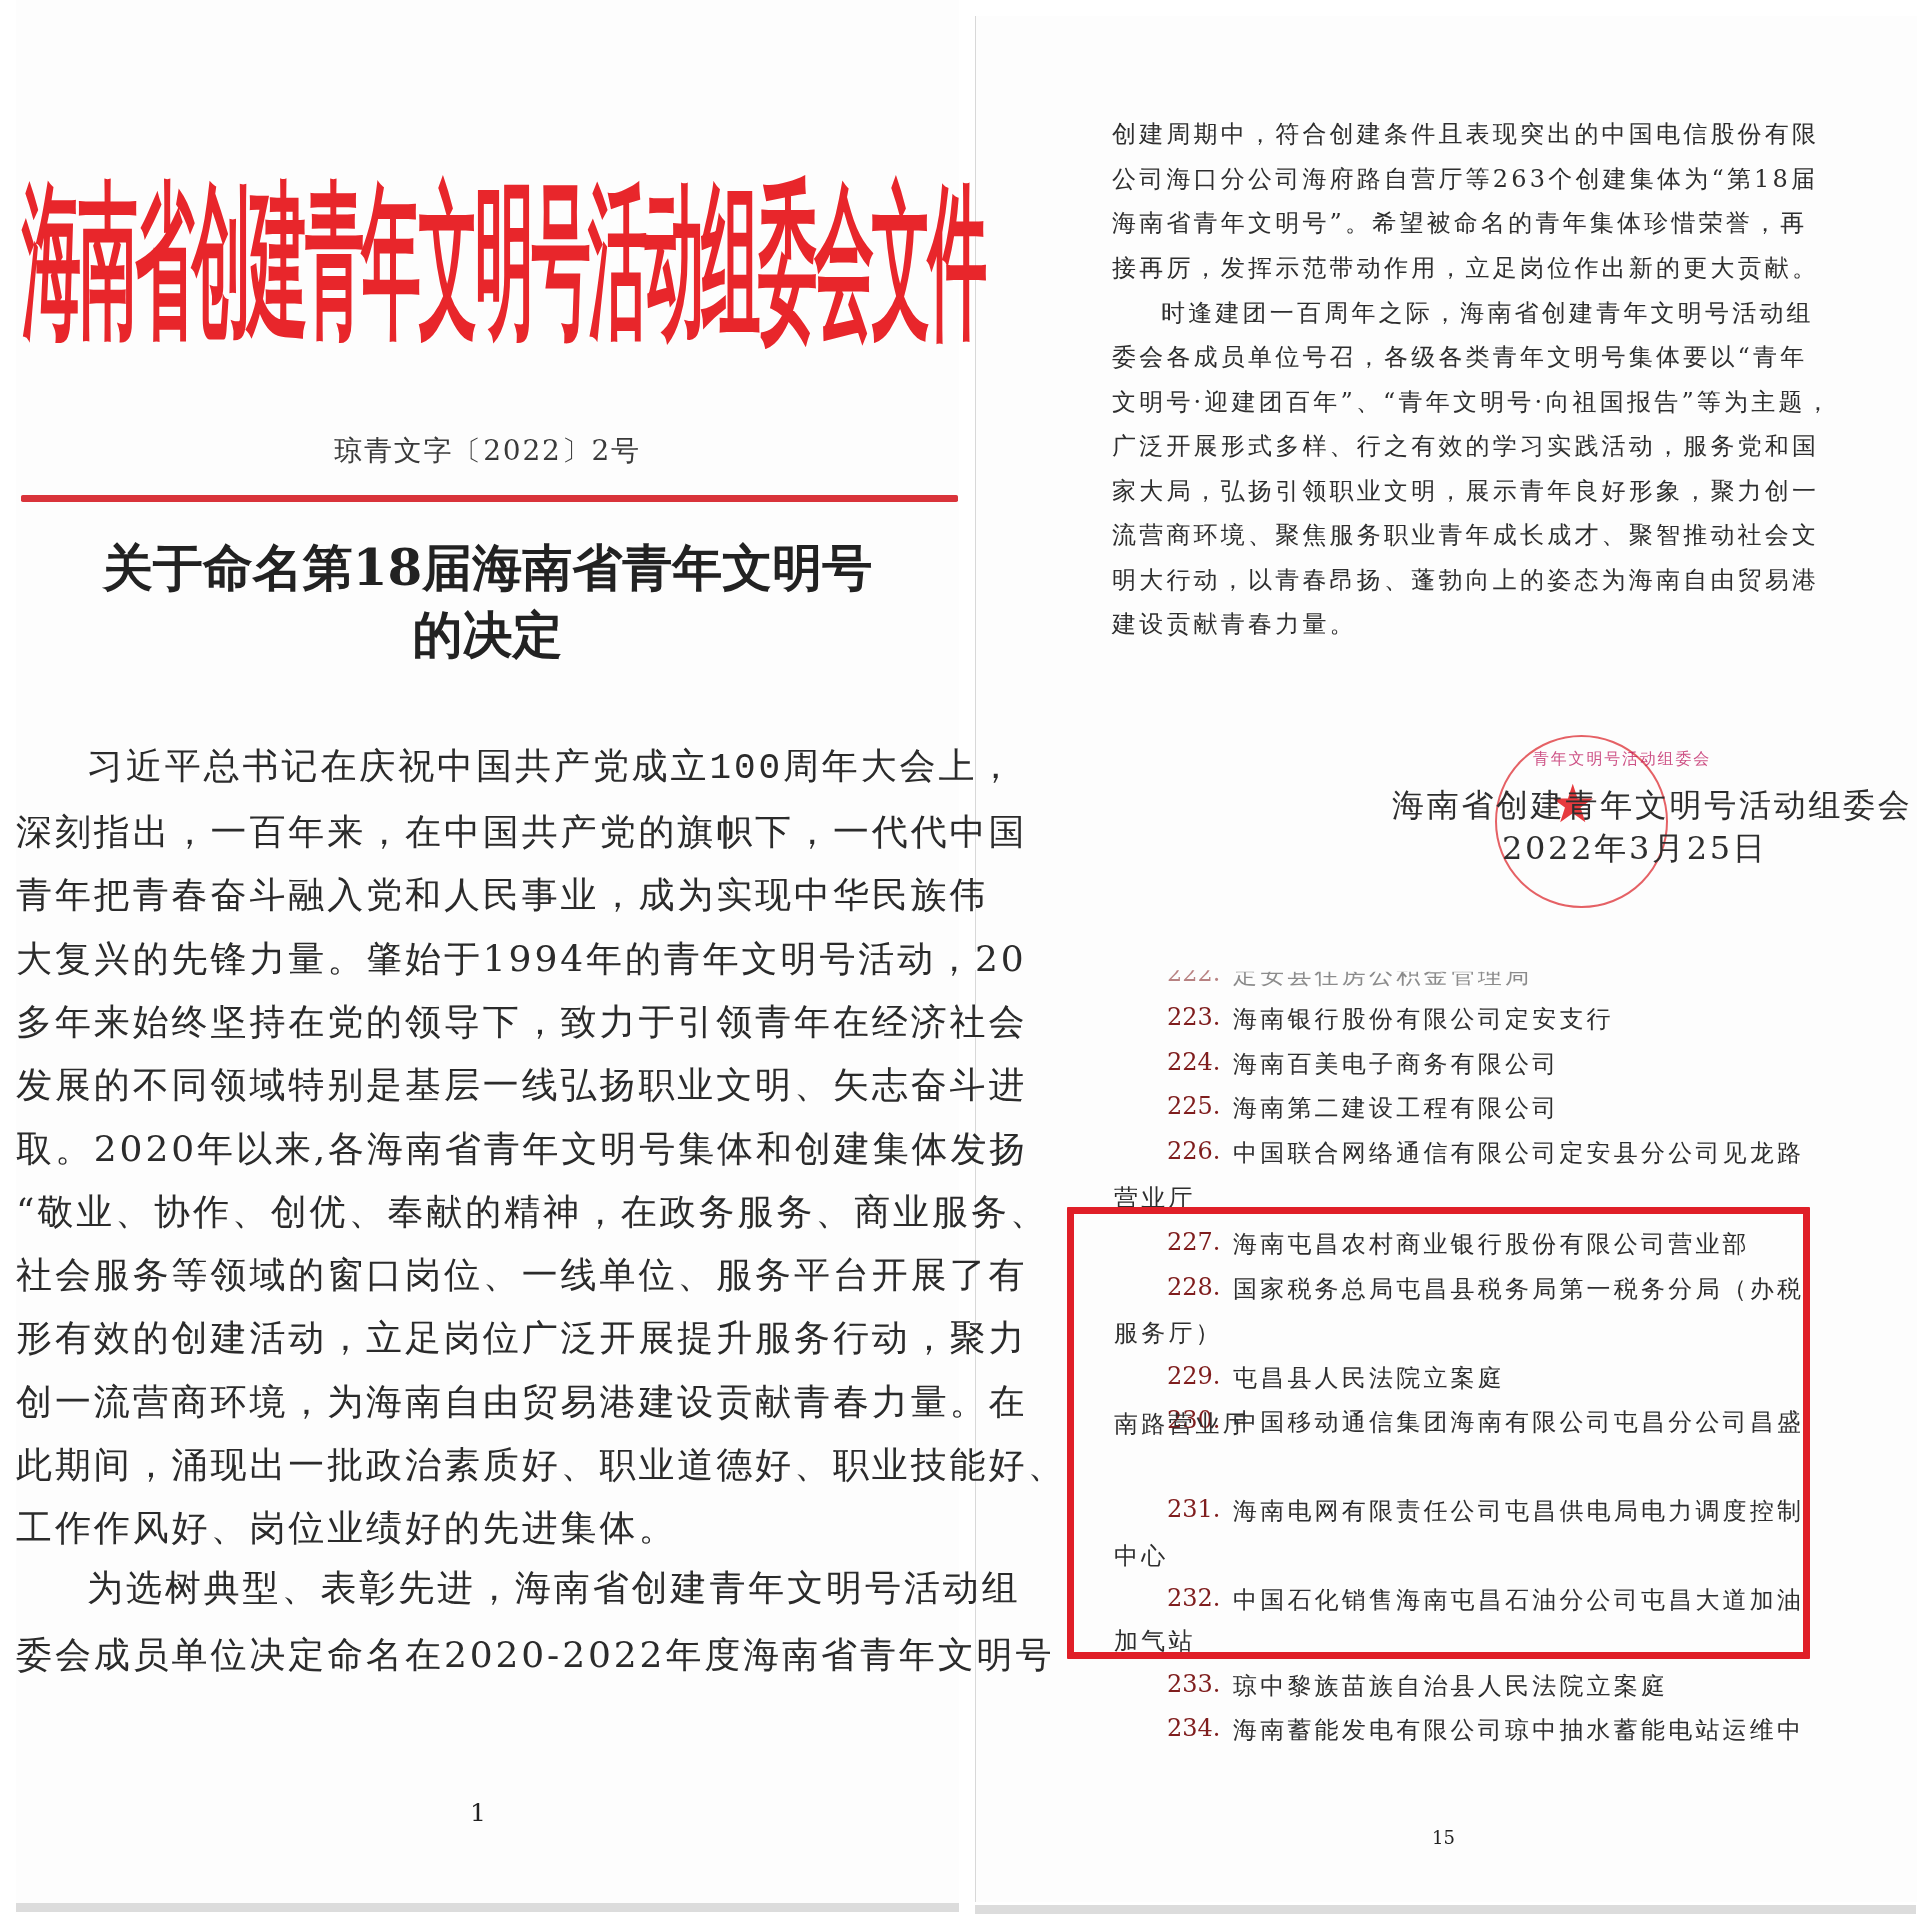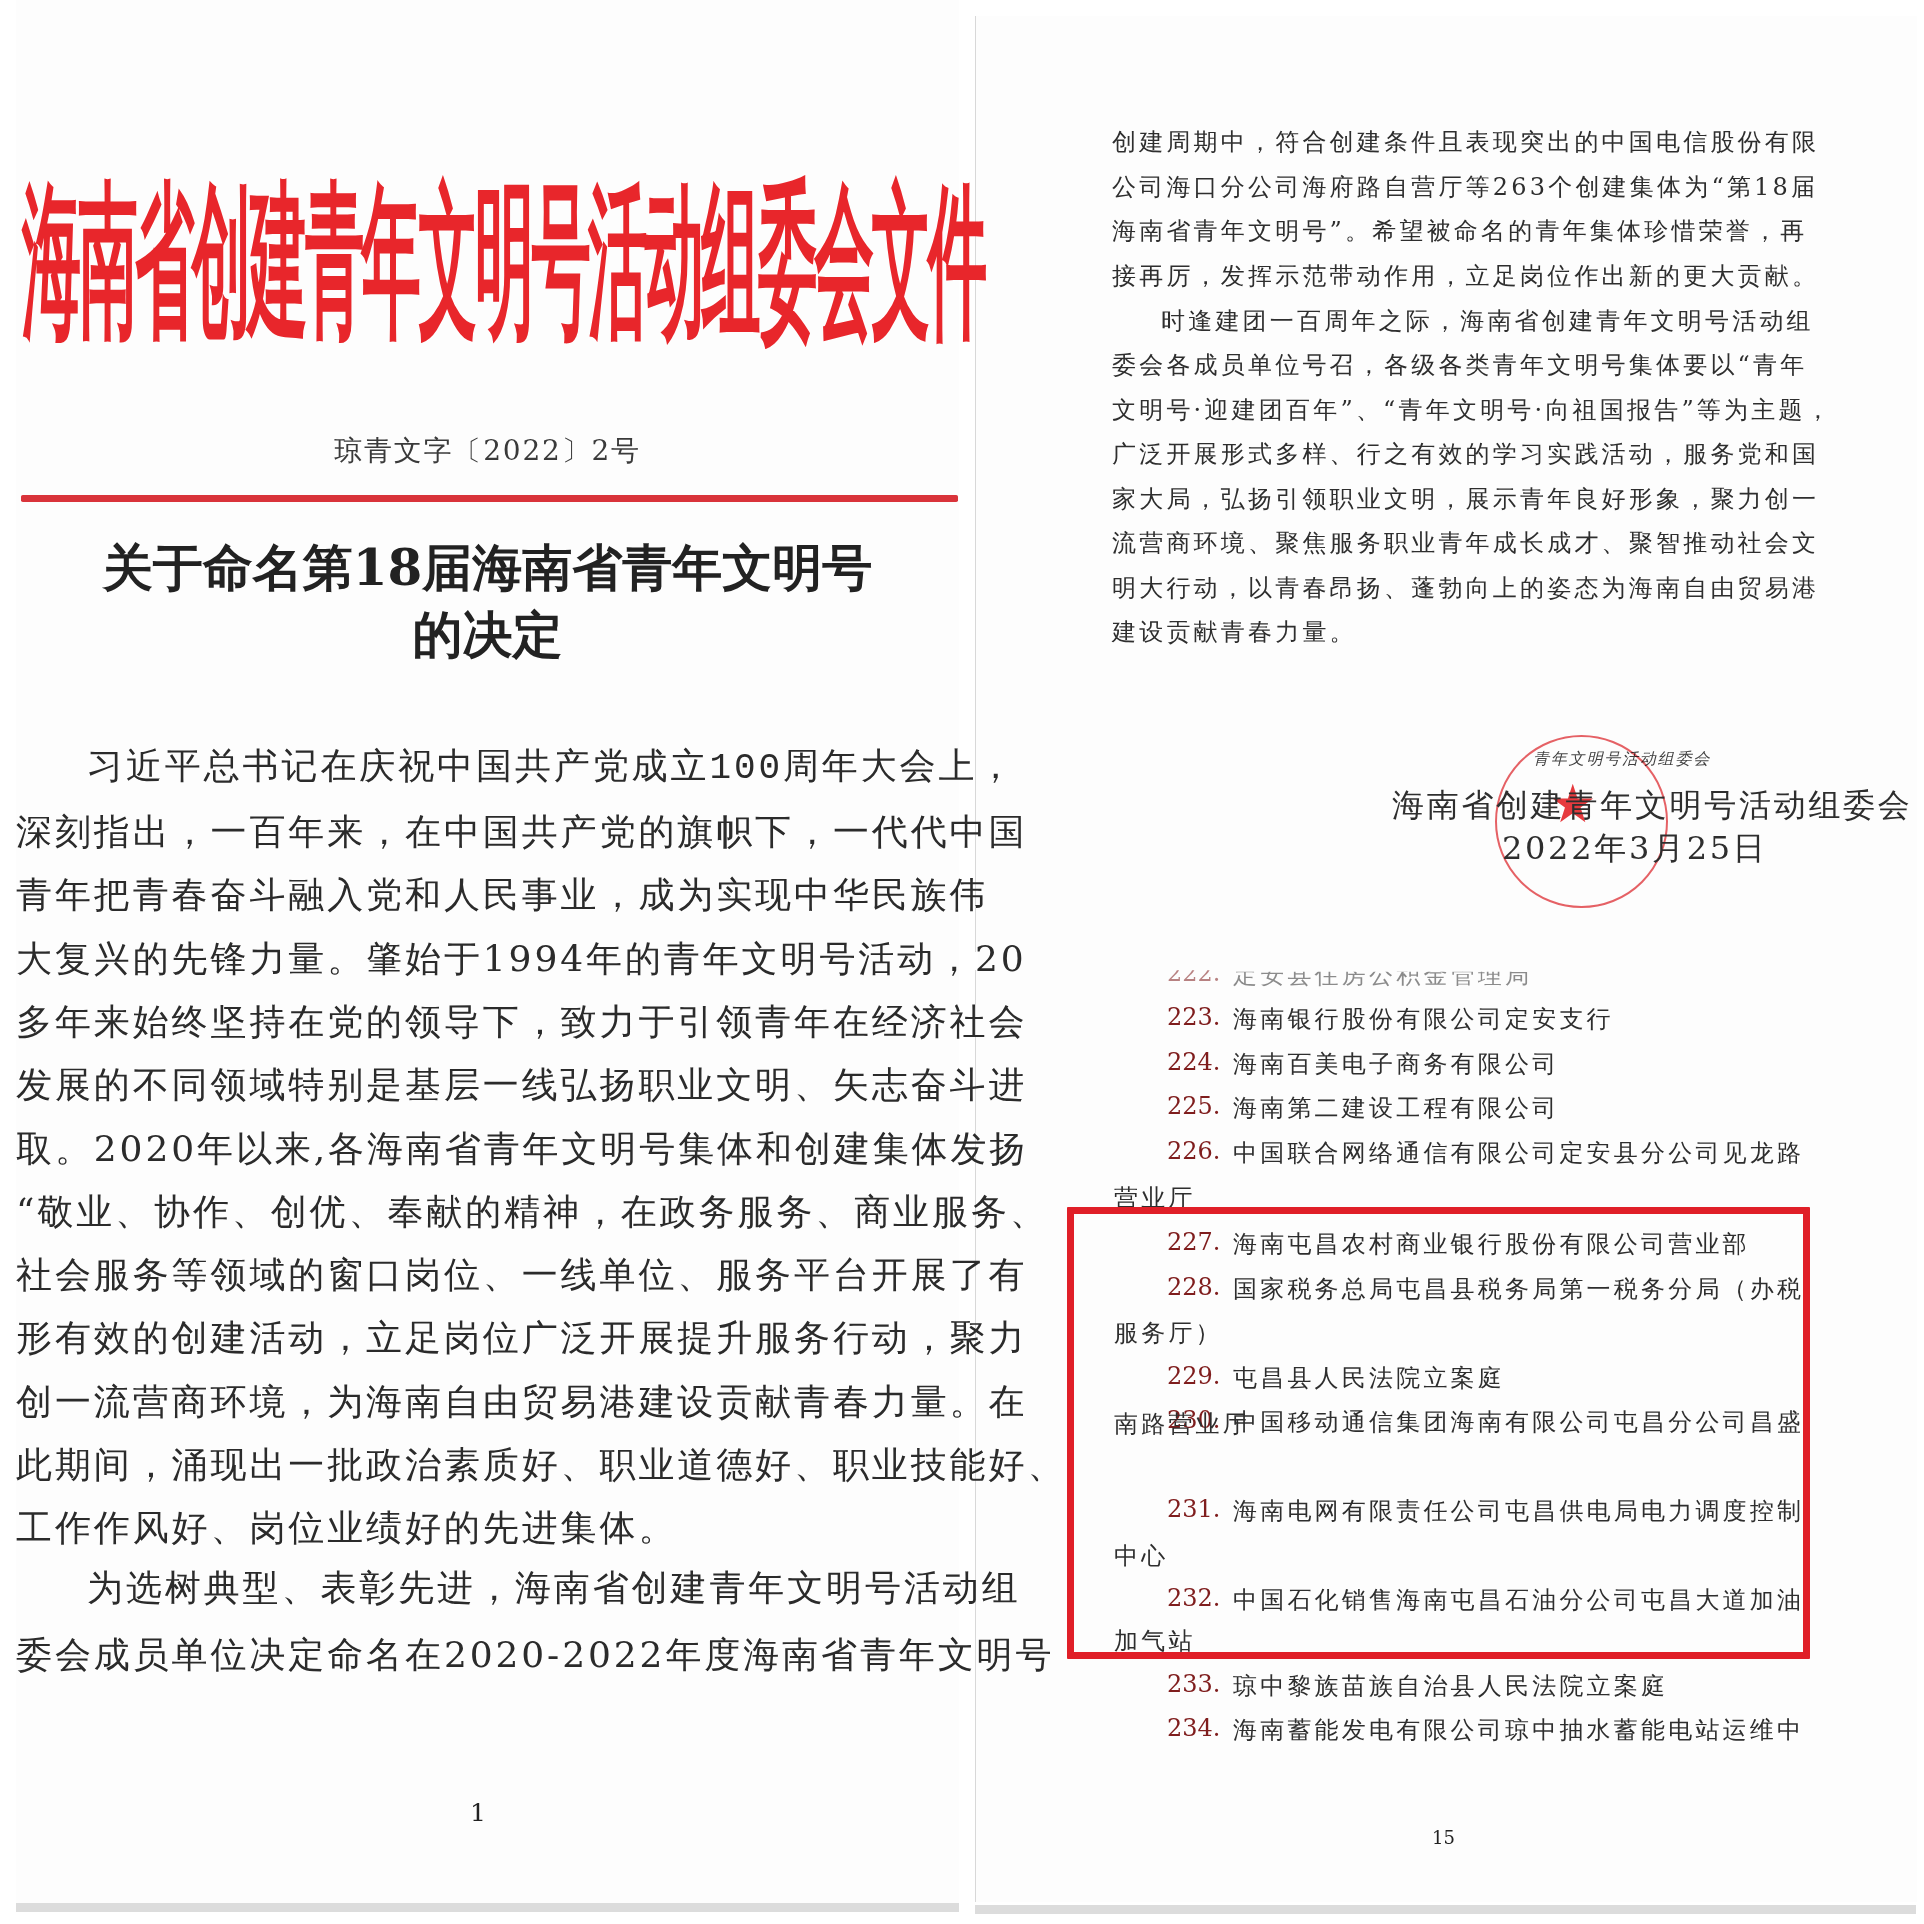--- a/index.html
+++ b/index.html
@@ -44,36 +44,36 @@
   .body-line {
     font-size: 36px; line-height: 63px; color: #2b2b2b; left: 16px; width: 945px;
     letter-spacing: 2.9px;
   }
   .body-line.indent { left: 87px; width: 872px; font-family: Liberation Mono, monospace; }
 
   #page-num-left { left: 470px; top: 1798px; font-size: 25px; color: #222; }
 
   
   .r-line {
-    font-size: 24px; line-height: 45px; color: #2e2e2e; left: 1112px; letter-spacing: 3.2px; margin-top: 8px;
+    font-size: 24px; line-height: 45px; color: #2e2e2e; left: 1112px; letter-spacing: 3.2px;
   }
   .r-line.indent { left: 1161px; }
   .sig { font-size: 32px; color: #2e2e2e; letter-spacing: 2.7px; }
   #sig-org { left: 1392px; top: 784px; }
   #sig-date { left: 1502px; top: 827px; }
 
   #stamp {
     left: 1495px; top: 735px; width: 169px; height: 169px;
     border: 2.7px solid #e0454a; border-radius: 50%; opacity: 0.85;
   }
   #stamp-star {
     left: 1549px; top: 777px; font-size: 53px; color: #e63a3e; line-height: 53px;
   }
   #stamp-ring-text {
-    left: 1533px; top: 749px; font-size: 16px; color: #000000; letter-spacing: 1.8px; opacity: 0.75; font-style: italic;
+    left: 1533px; top: 749px; font-size: 16px; color: #be185d; letter-spacing: 1.8px; opacity: 0.75;
   }
 
   .li-num { font-size: 24px; color: #7f1d1d; left: 1167px; text-align: center; }
   .li-text { font-size: 24px; color: #2e2e2e; left: 1233px; letter-spacing: 3.2px; }
   .li-cont { font-size: 24px; color: #2e2e2e; left: 1114px; letter-spacing: 3.2px; }
   .clipped { opacity: 0.55; clip-path: inset(40% 0 0 0); }
 
   #highlight-box {
     left: 1067px; top: 1207px; width: 729px; height: 438px;
     border: 7.1px solid #e01f28; border-radius: 0.9px;

